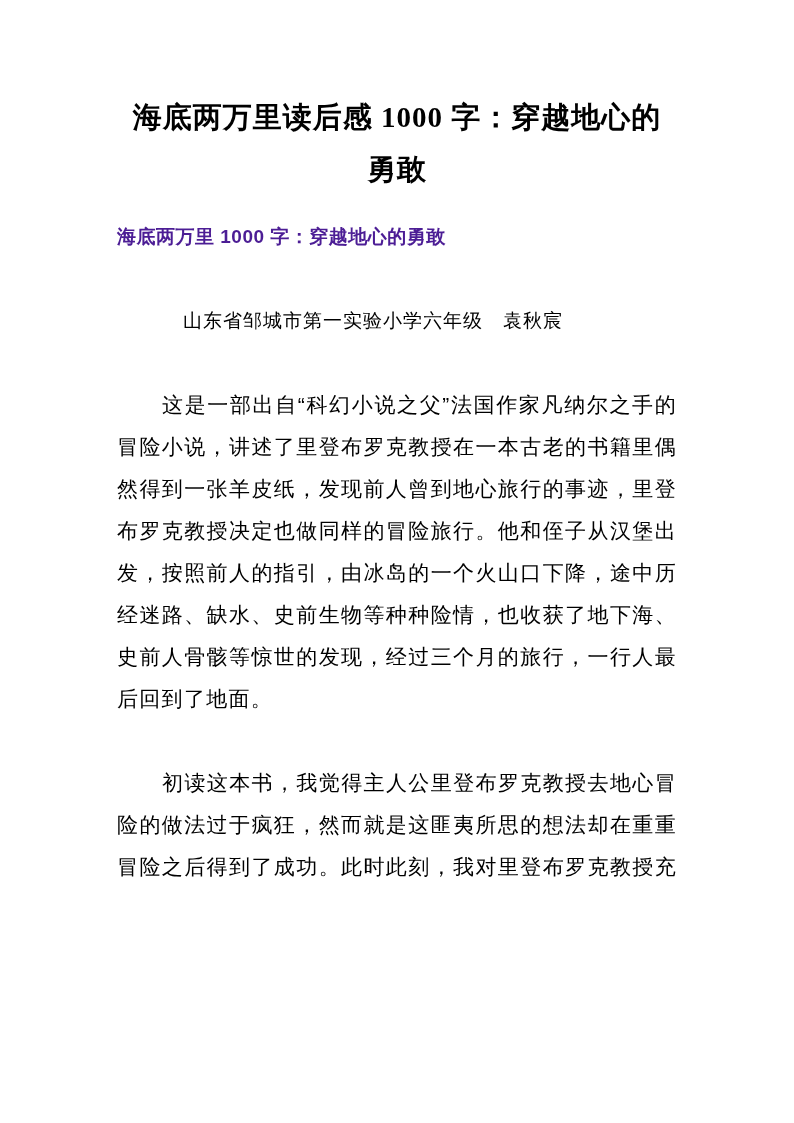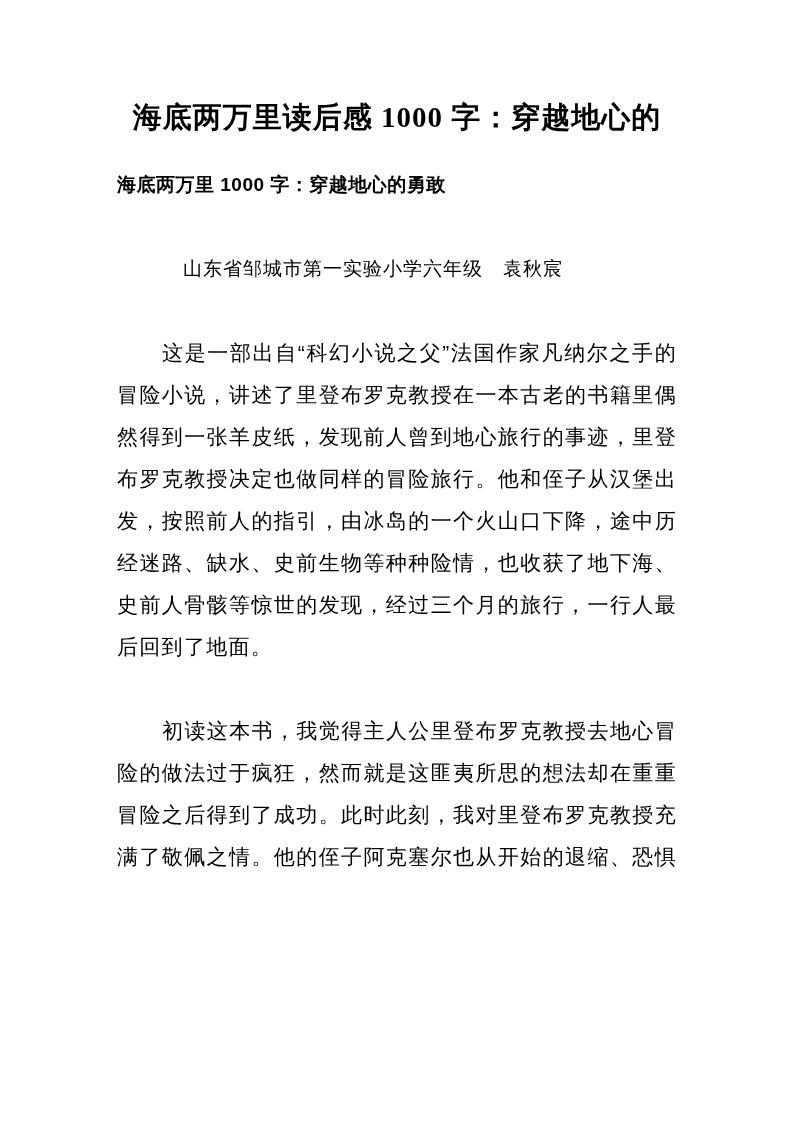--- a/index.html
+++ b/index.html
@@ -30,21 +30,21 @@
   .title-line {
     display: block;
   }
   .subtitle {
     margin: 21px 0 0 0;
     font-family: "Liberation Sans", "DejaVu Sans", sans-serif;
     font-weight: 700;
     font-size: 19px;
     line-height: 42px;
     letter-spacing: 0.5px;
-    color: #000000;
+    color: #4c1d95;
   }
   .byline {
     margin: 42px 0 0 0;
     font-family: "Liberation Sans", "DejaVu Sans", sans-serif;
     font-weight: 400;
     font-size: 19px;
     line-height: 42px;
     letter-spacing: 1px;
     text-indent: 66px;
     color: #000000;
@@ -61,20 +61,21 @@
     color: #000000;
   }
 </style>
 </head>
 <body>
 
 <div class="page">
 
   <h1 class="doc-title">
     <span class="title-line">海底两万里读后感 1000 字：穿越地心的</span>
+    <span class="title-line">勇敢</span>
   </h1>
 
   <p class="subtitle">海底两万里 1000 字：穿越地心的勇敢</p>
 
   <p class="byline">山东省邹城市第一实验小学六年级　袁秋宸</p>
 
   <p class="para">这是一部出自“科幻小说之父”法国作家凡纳尔之手的冒险小说，讲述了里登布罗克教授在一本古老的书籍里偶然得到一张羊皮纸，发现前人曾到地心旅行的事迹，里登布罗克教授决定也做同样的冒险旅行。他和侄子从汉堡出发，按照前人的指引，由冰岛的一个火山口下降，途中历经迷路、缺水、史前生物等种种险情，也收获了地下海、史前人骨骸等惊世的发现，经过三个月的旅行，一行人最后回到了地面。</p>
 
   <p class="para">初读这本书，我觉得主人公里登布罗克教授去地心冒险的做法过于疯狂，然而就是这匪夷所思的想法却在重重冒险之后得到了成功。此时此刻，我对里登布罗克教授充满了敬佩之情。他的侄子阿克塞尔也从开始的退缩、恐惧到最后敢于冒险，成为了一位真正的男子汉。</p>
 

